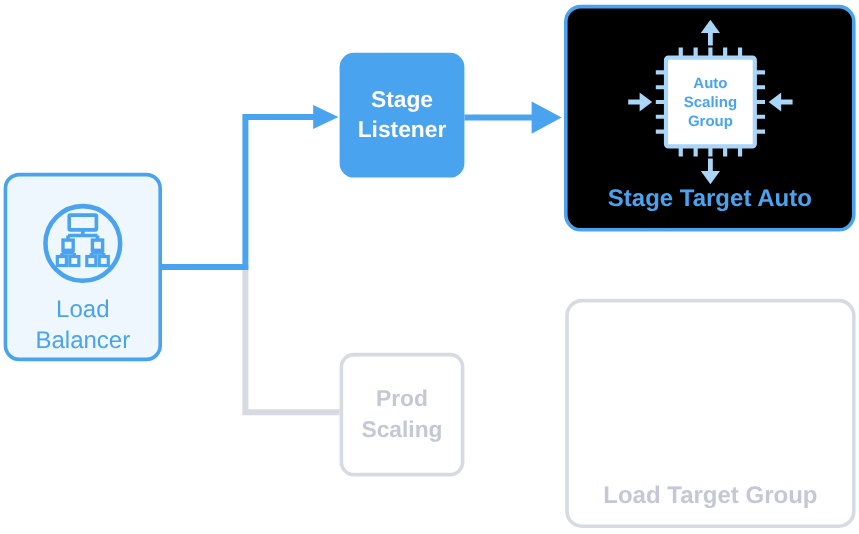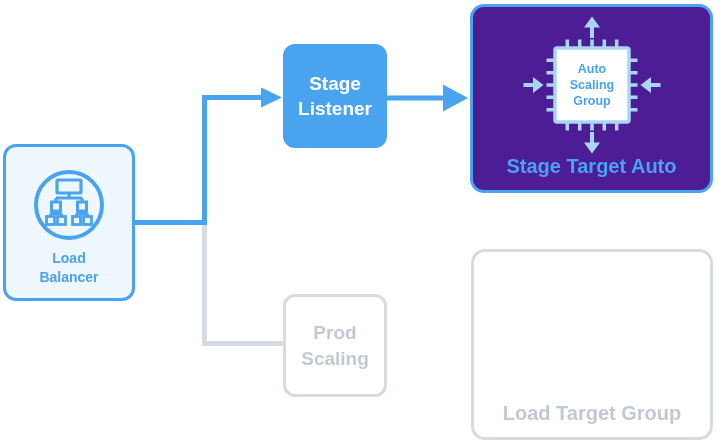--- a/index.html
+++ b/index.html
@@ -27,21 +27,21 @@
     background: #eef6fe;
     border: 3px solid #4aa3ef;
     border-radius: 13px;
     display: flex; flex-direction: column; align-items: center;
     padding-top: 21px;
   }
   .lb-label {
     margin-top: 7px;
     width: 96px;
     text-align: center;
-    font-size: 14px; font-weight: bold;
+    font-size: 20px; font-weight: normal;
     line-height: 1.33;
     color: #4aa3ef;
   }
   #stage-listener {
     left: 283px; top: 44px; width: 104px; height: 104px;
     background: #4aa3ef;
     border-radius: 12px;
     display: flex; align-items: center; justify-content: center;
   }
   #prod-listener {
@@ -54,21 +54,21 @@
   .listener-label {
     width: 84px;
     text-align: center;
     font-size: 19px; font-weight: bold;
     line-height: 1.32;
   }
   #stage-listener .listener-label { color: #ffffff; }
   #prod-listener .listener-label { color: #c3c9d4; }
   #stage-target-group {
     left: 470px; top: 4px; width: 243px; height: 189px;
-    background: #4c1d95;
+    background: #000000;
     border: 3px solid #4aa3ef;
     border-radius: 14px;
     padding-left: 36px;
   }
   #prod-target-group {
     left: 471px; top: 249px; width: 242px; height: 191px;
     background: #ffffff;
     border: 3px solid #d6dae1;
     border-radius: 14px;
   }

